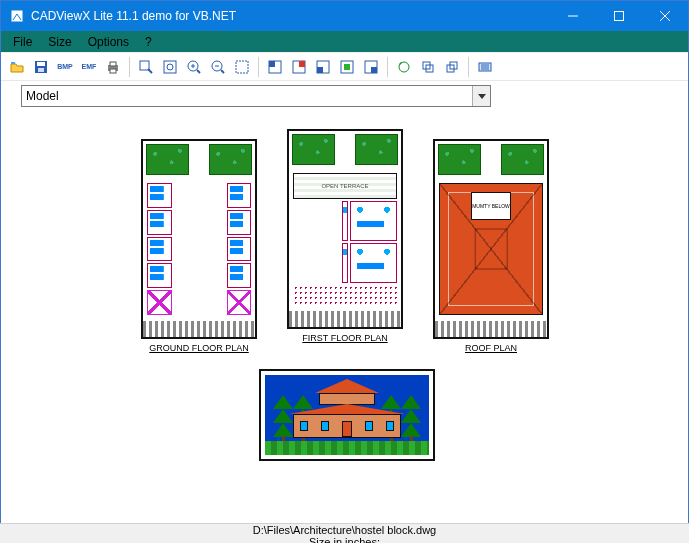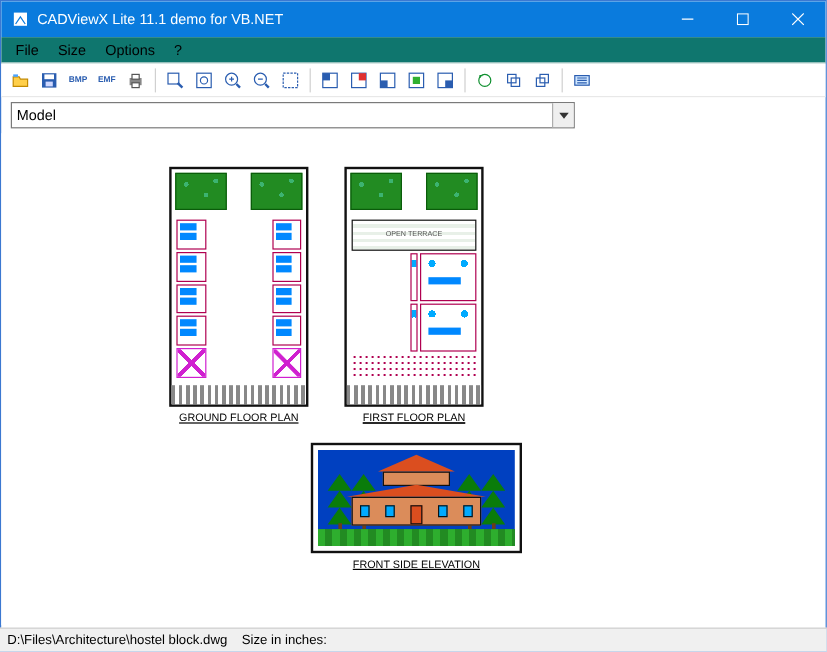--- a/index.html
+++ b/index.html
@@ -55,21 +55,21 @@
   }
   .tbtn {
     width: 24px; height: 24px;
     display: flex; align-items: center; justify-content: center;
     border: 1px solid transparent;
     margin-right: 0px;
   }
   .tsep { width: 1px; height: 20px; background: #d0d0d0; margin: 0 4px; }
 
   .selector-row {
-    padding: 4px 8px;
+    padding: 4px 20px;
     display: flex;
   }
   .selector {
     width: 470px; height: 22px;
     border: 1px solid #7a7a7a;
     display: flex; align-items: center;
     padding-left: 4px;
     background: #fff;
     position: relative;
   }
@@ -237,20 +237,21 @@
     position: absolute; bottom:0; left:0; right:0;
     height: 20px;
     border-top: 1px solid #d0d0d0;
     background: #f0f0f0;
     color: #000;
     font-size: 11px;
     display: flex; align-items: center;
     padding: 0 6px;
     white-space: nowrap;
     overflow: hidden;
+    flex-direction: column;
   }
   .statusbar .sep { margin: 0 6px; }
 </style>
 </head>
 <body>
 
 <div class="titlebar">
   <span class="app-icon">
     <svg width="14" height="14" viewBox="0 0 14 14">
         <rect x="1" y="1" width="12" height="12" fill="#fff" stroke="#0a7bdd"></rect>
@@ -436,41 +437,58 @@
           <div class="room"></div>
         <div class="room magenta"></div>
           <div class="corridor"></div>
           <div class="room magenta"></div>
       </div>
       <div class="cross-walk"></div>
     </div>
     <span class="drawing-label">GROUND FLOOR PLAN</span>
   </div>
 
-  <div class="drawing-group" style="left:286px; top:28px;text-decoration:underline;">
+  <div class="drawing-group" style="left:286px; top:18px;">
     <div class="drawing" style="width:116px; height:200px;">
       <div class="hedges">
           <div class="hedge"></div>
           <div class="hedge center"></div>
           <div class="hedge"></div>
         </div>
       <div class="ffloor-body">
         <div class="open-terrace">OPEN TERRACE</div>
         <div class="ff-room"></div>
           <div class="ff-corridor"></div>
           <div class="ff-room"></div>
         <div class="ff-room"></div>
           <div class="ff-room"></div>
         <div class="ff-dots"></div>
       </div>
       <div class="cross-walk"></div>
     </div>
     <span class="drawing-label">FIRST FLOOR PLAN</span>
   </div>
 
+  <div class="drawing-group" style="left:432px; top:28px;">
+    <div class="drawing" style="width:116px; height:200px;">
+      <div class="hedges">
+          <div class="hedge"></div>
+          <div class="hedge center"></div>
+          <div class="hedge"></div>
+        </div>
+      <div class="roof-outer">
+        <div class="roof-pyramid">
+          <div class="diag"></div>
+          <div class="roof-top">MUMTY BELOW</div>
+        </div>
+      </div>
+      <div class="cross-walk"></div>
+    </div>
+    <span class="drawing-label">ROOF PLAN</span>
+  </div>
 
   <div class="drawing-group" style="left:258px; top:258px;">
     <div class="drawing" style="width:176px; height:92px;">
       <div class="elev-body">
         <div class="tree l1">
             <div class="foliage"></div>
             <div class="foliage"></div>
             <div class="foliage"></div>
             <div class="trunk"></div>
           </div>
@@ -500,21 +518,20 @@
             <div class="win"></div>
               <div class="win"></div>
             <div class="door"></div>
             <div class="win"></div>
               <div class="win"></div>
           </div>
         </div>
         <div class="ground-strip"></div>
       </div>
     </div>
-    <span class="drawing-label">FRONT SIDE ELEVATION</span>
   </div>
 
 </div>
 
 <div class="statusbar">
   <span>D:\Files\Architecture\hostel block.dwg</span>
   <span class="sep"></span>
   <span>Size in inches:</span>
   <span>&nbsp;</span>
   <span class="sep"></span>

